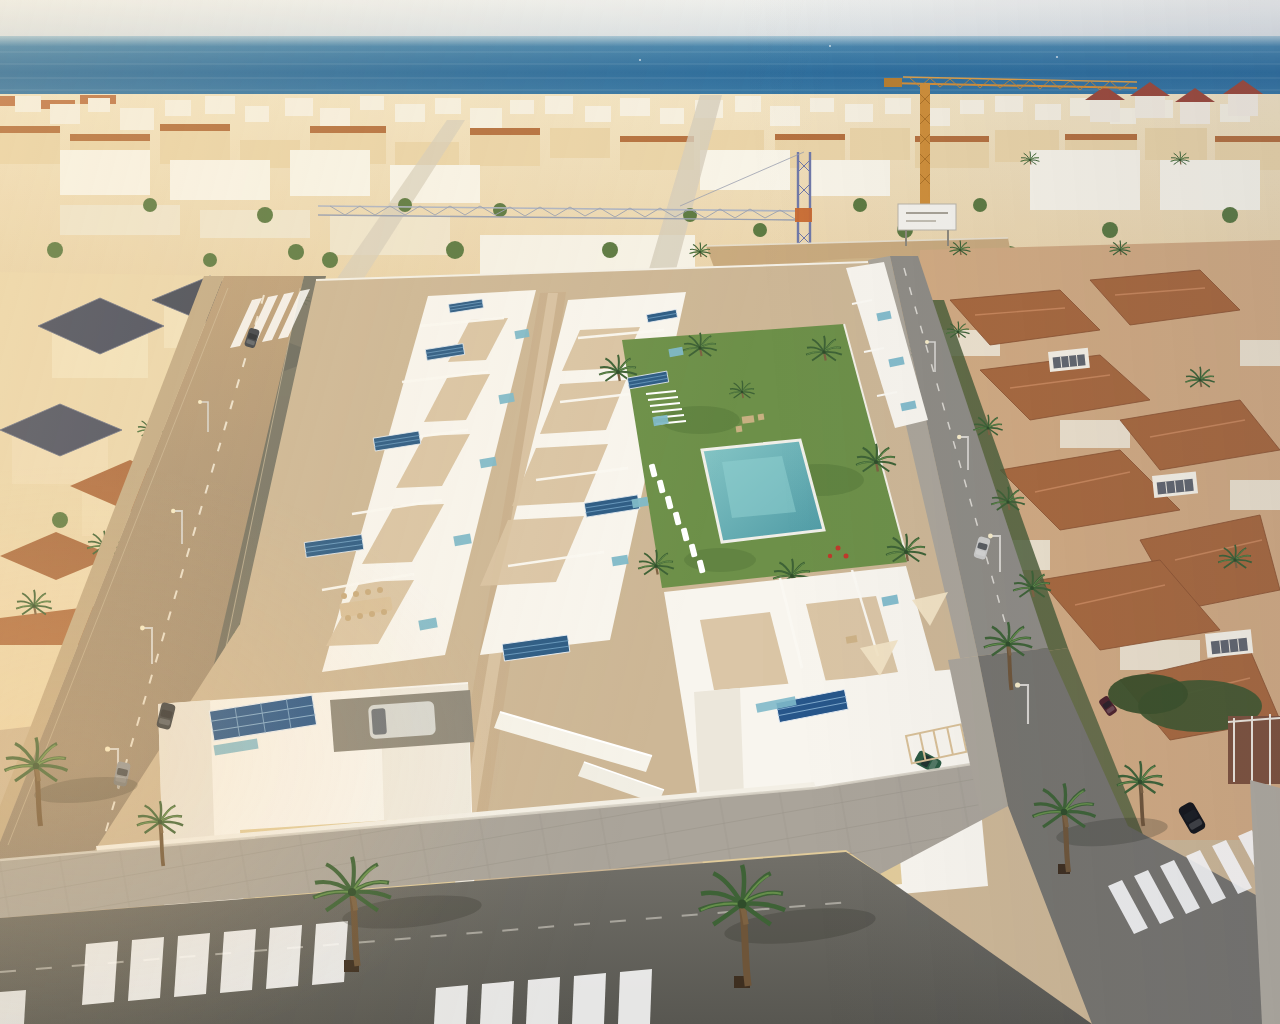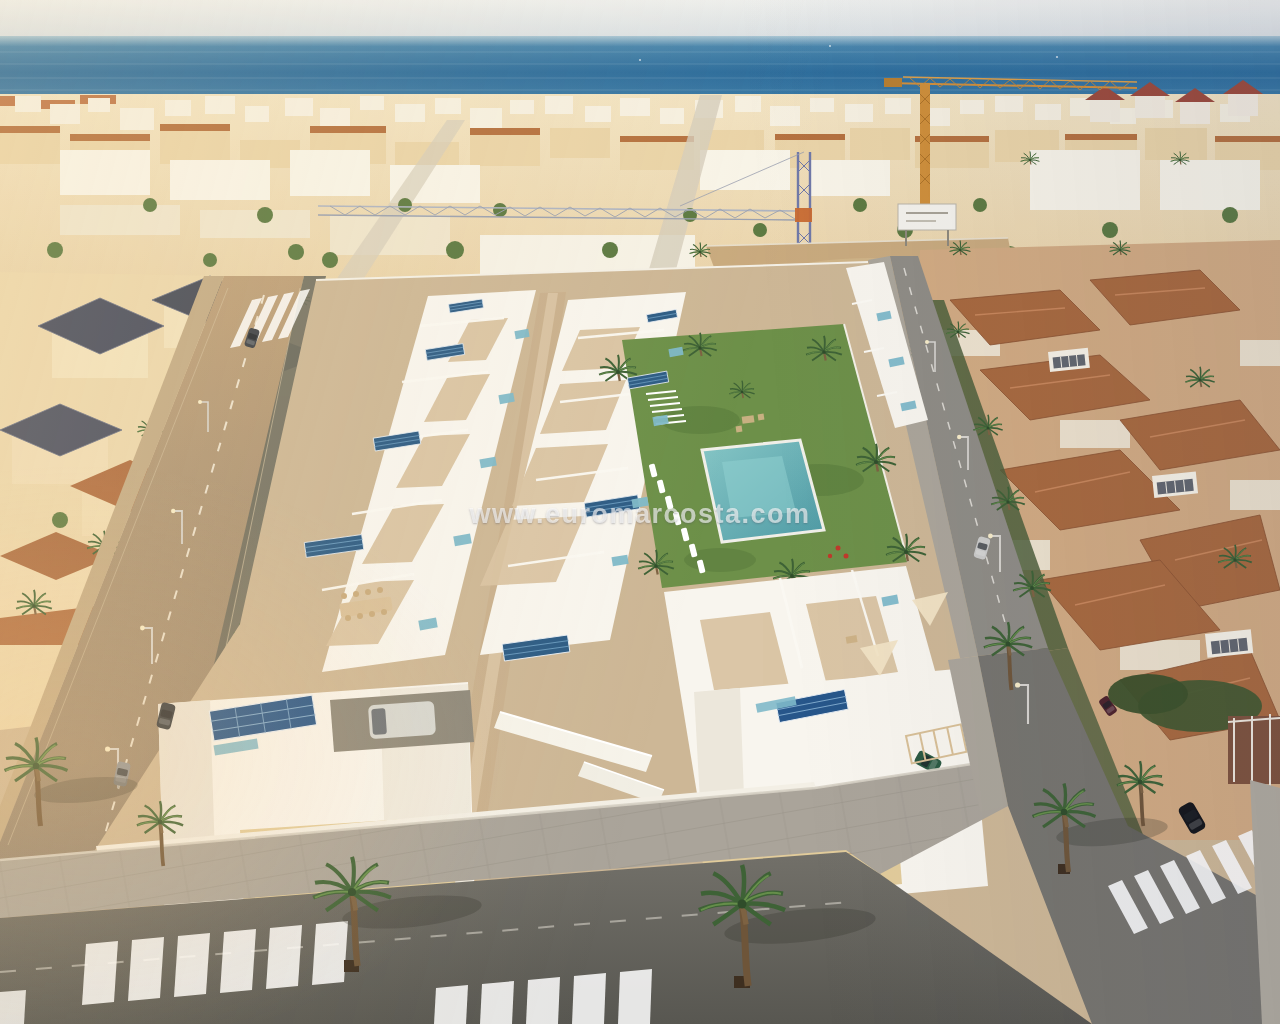--- a/index.html
+++ b/index.html
@@ -743,15 +743,14 @@
     <use href="#palmTall" transform="translate(352,892) scale(1.85)"></use>
     <use href="#palmTall" transform="translate(742,904) scale(2.05)"></use>
     <use href="#palmTall" transform="translate(1064,812) scale(1.5)"></use>
     <use href="#palmTall" transform="translate(36,766) scale(1.5)"></use>
     <use href="#palmTall" transform="translate(1008,644) scale(1.15)"></use>
     <use href="#palmTall" transform="translate(160,822) scale(1.1)"></use>
     <use href="#palmTall" transform="translate(1140,782) scale(1.1)"></use>
   </g>
 </svg>
 
-<div class="watermark">www.euromarcosta.com</div>
 <div class="light-overlay"></div>
 </div>
 
 </body></html>

